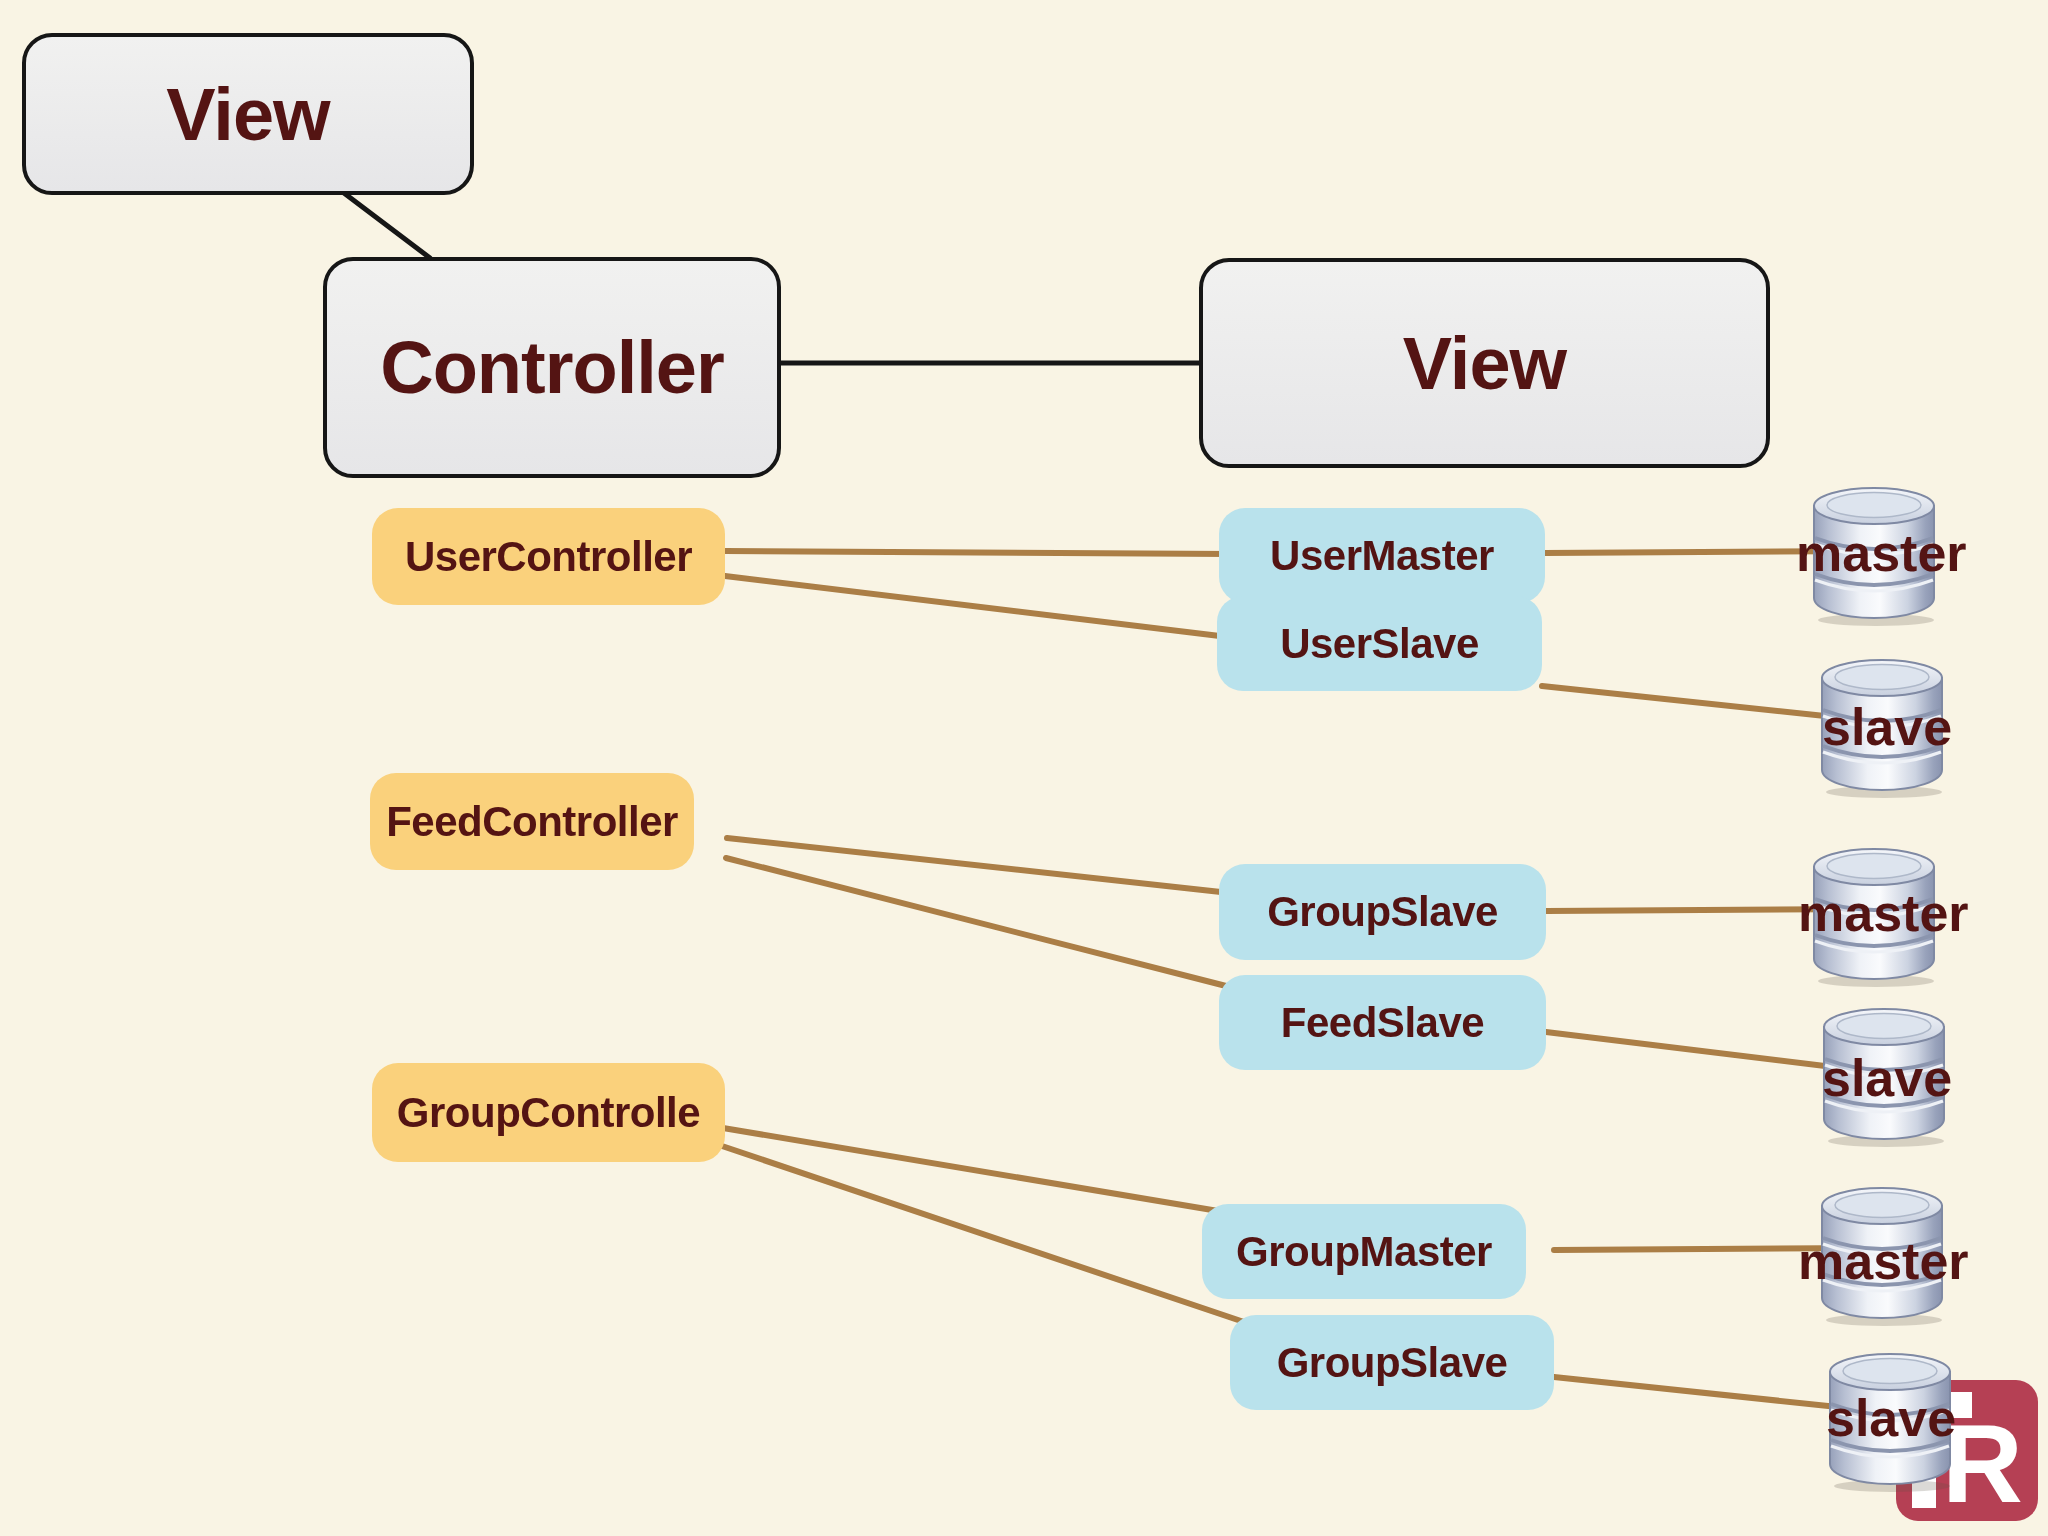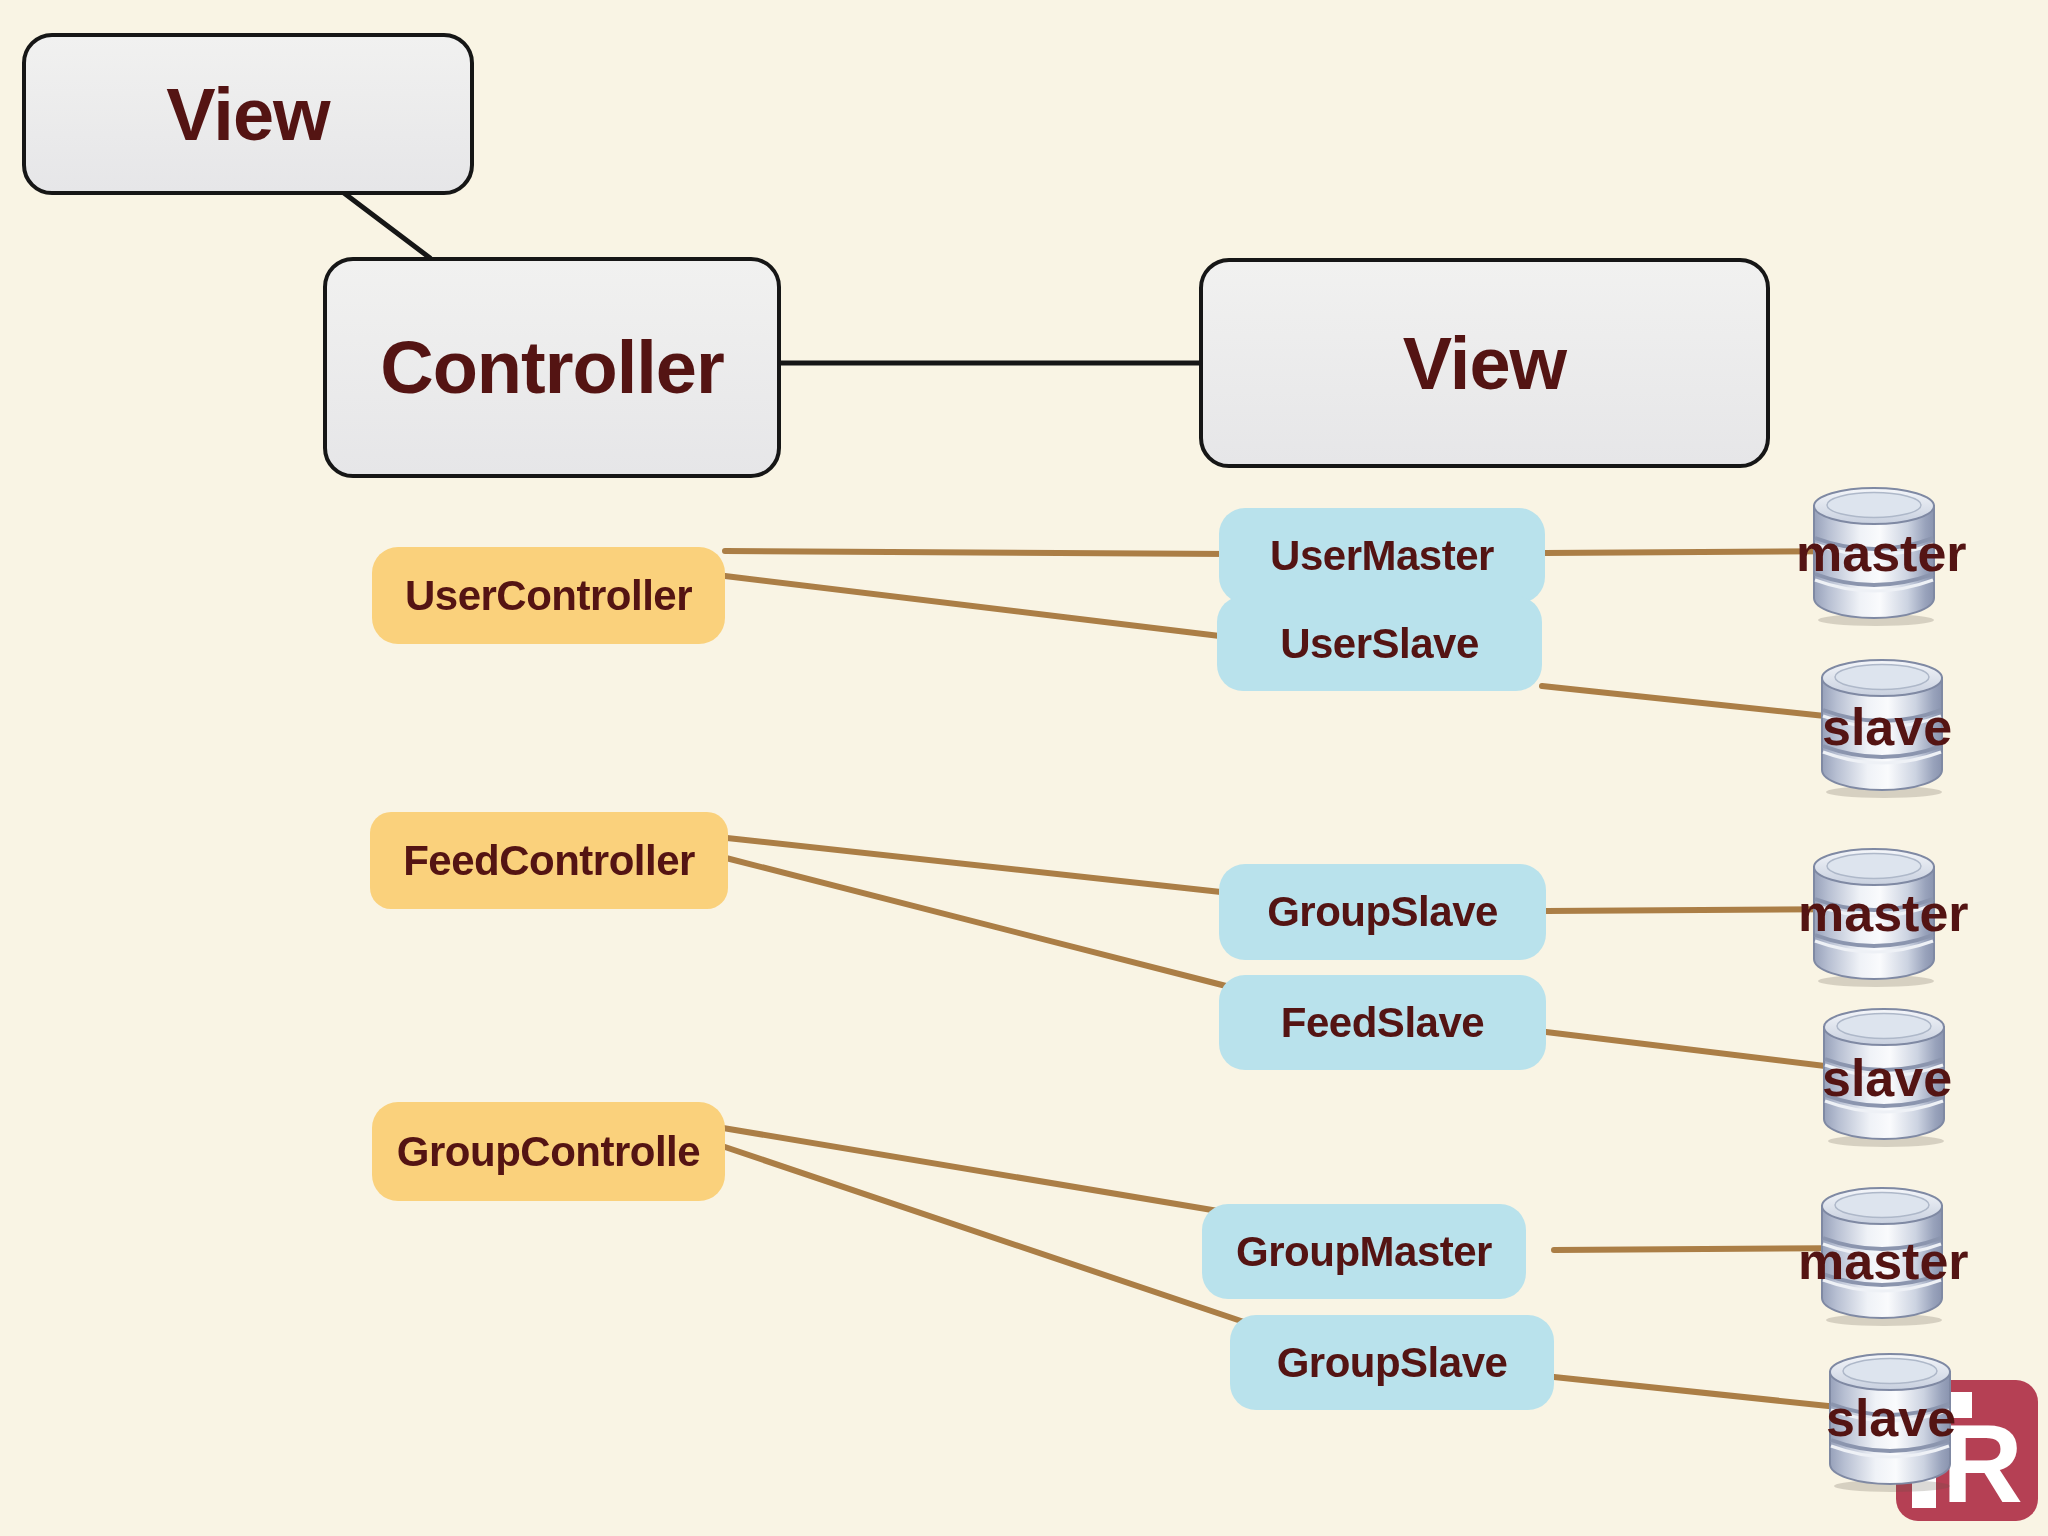--- a/index.html
+++ b/index.html
@@ -23,21 +23,21 @@
     color:var(--text-maroon,#541413);
     font-weight:bold;font-size:74px;letter-spacing:-1px;
   }
   .pill{
     position:absolute;z-index:2;
     border-radius:26px;
     display:flex;align-items:center;justify-content:center;
     color:var(--text-maroon,#541413);
     font-weight:bold;font-size:42px;letter-spacing:-0.5px;
   }
-  .pill.orange{background:var(--controller-fill,#fad17c);margin-top:39px;}
+  .pill.orange{background:var(--controller-fill,#fad17c);}
   .pill.blue{background:var(--model-fill,#b9e2ec);}
   .db-label{
     position:absolute;z-index:5;
     color:var(--text-maroon,#541413);
     font-weight:bold;font-size:52px;line-height:1;letter-spacing:0;
     white-space:nowrap;
   }
   .watermark{
     position:absolute;z-index:3;
     left:1896px;top:1380px;width:142px;height:141px;
@@ -78,21 +78,21 @@
   <div class="node" style="left:323px;top:257px;width:450px;height:213px;">
     <span>Controller</span>
   </div>
   <div class="node" style="left:1199px;top:258px;width:563px;height:202px;">
     <span>View</span>
   </div>
 
   <div class="pill orange" style="left:372px;top:508px;width:353px;height:97px;">
     <span>UserController</span>
   </div>
-  <div class="pill orange" style="left:370px;top:773px;width:358px;height:97px;border-radius:21px;">
+  <div class="pill orange" style="left:370px;top:773px;width:324px;height:97px;">
     <span>FeedController</span>
   </div>
   <div class="pill orange" style="left:372px;top:1063px;width:353px;height:99px;">
     <span>GroupControlle</span>
   </div>
 
   <div class="pill blue" style="left:1219px;top:508px;width:326px;height:95px;">
     <span>UserMaster</span>
   </div>
   <div class="pill blue" style="left:1217px;top:596px;width:325px;height:95px;">

